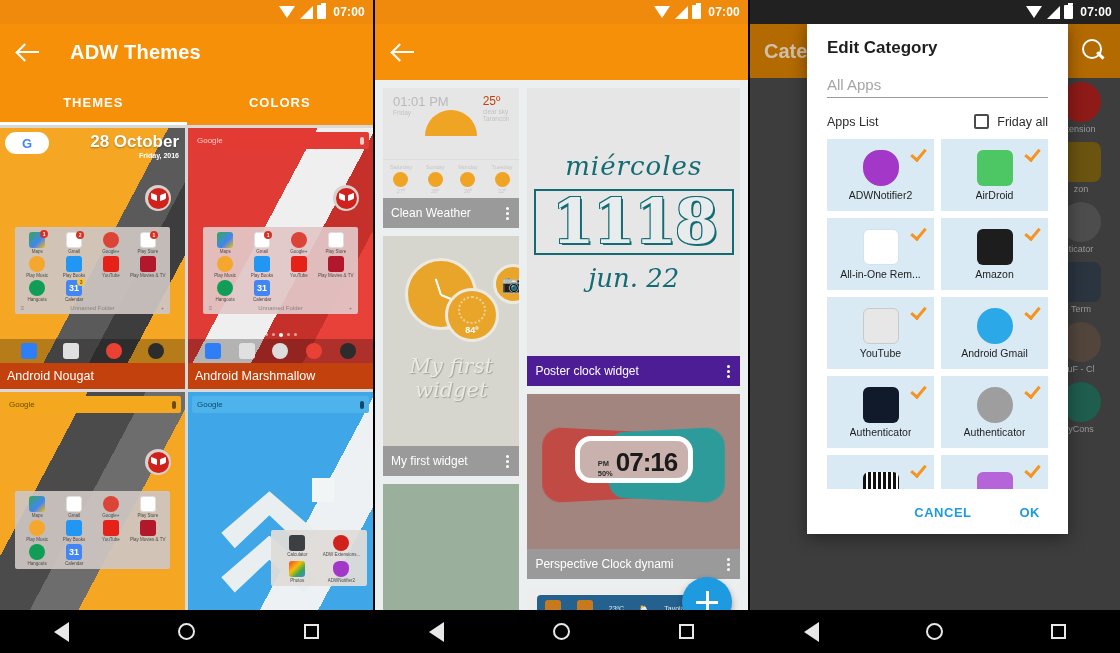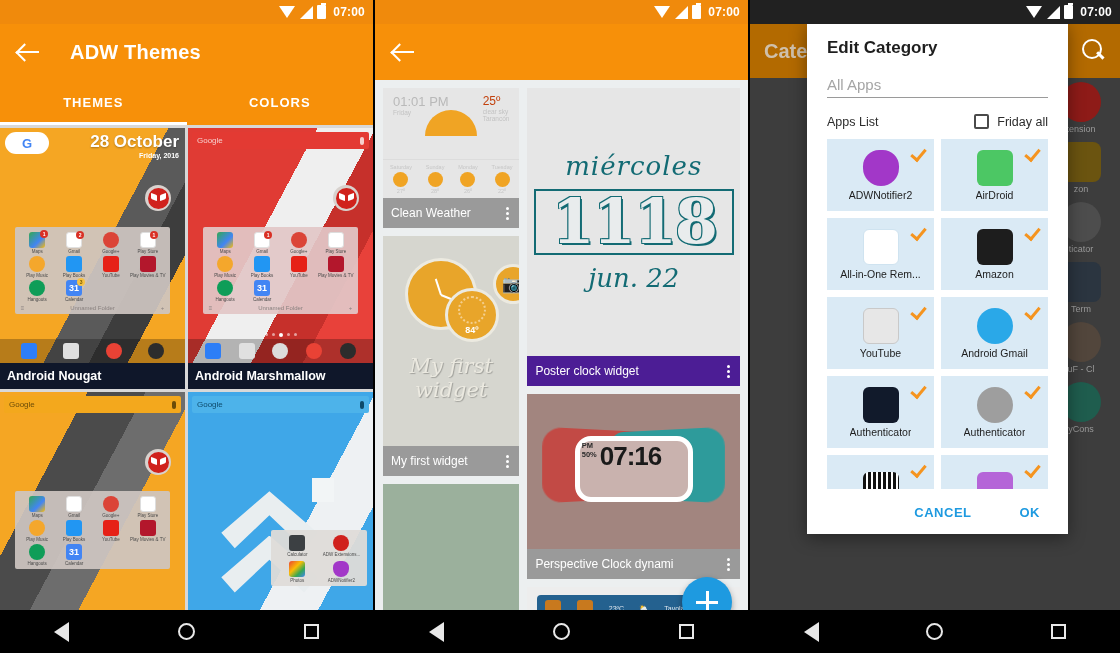--- a/index.html
+++ b/index.html
@@ -73,21 +73,21 @@
   
   .theme-grid {
     display: grid; grid-template-columns: 1fr 1fr;
     gap: 3px; padding: 3px 0 0 0; background: #d8d8d8;
     height: 528px; overflow: hidden;
   }
   .theme-card { position: relative; overflow: hidden; background: #fff; }
   .theme-prev { position: absolute; inset: 0; overflow: hidden; }
   .theme-label {
     position: absolute; left: 0; right: 0; bottom: 0; height: 26px;
-    background: #0f172a; color: #fff; font-size: 12.5px; font-weight: bold;
+    background: #c2410c; color: #fff; font-size: 12.5px; font-weight: normal;
     display: flex; align-items: center; padding-left: 7px;
   }
   
   .wp { position: absolute; inset: 0; }
   .wp-nougat { background:
       linear-gradient(118deg, #f5a623 0 52%, #5a5a5a 52% 66%, #3d3d3d 66% 78%, #f5a623 78% 100%); }
   .wp-marsh { background:
       linear-gradient(118deg, #e03b34 0 40%, #efefef 40% 58%, #c6302b 58% 74%, #e8413a 74% 100%); }
   .wp-lolli { background:
       linear-gradient(118deg, #f5a623 0 27%, #4b4b4b 27% 45%, #6d6d6d 45% 60%, #f5a623 60% 100%); }
@@ -259,22 +259,22 @@
   .persp-l {
     position: absolute; left: 18px; top: 36px; width: 120px; height: 70px;
     border-radius: 18px; background: #c24a45; transform: perspective(200px) rotateY(16deg);
   }
   .persp-r {
     position: absolute; right: 18px; top: 36px; width: 120px; height: 70px;
     border-radius: 18px; background: #2e9b9b; transform: perspective(200px) rotateY(-16deg);
   }
   .persp-c {
     position: absolute; left: 50%; top: 42px; transform: translateX(-50%);
-    width: 118px; height: 66px; border-radius: 16px; background: #c9b2ae;
-    border: 5px solid #fff; display: flex; align-items: flex-start; padding-left: 2px; gap: 3px;
+    width: 118px; height: 47px; border-radius: 16px; background: #c9b2ae;
+    border: 5px solid #fff; display: flex; align-items: flex-end; padding-left: 18px; gap: 3px;
   }
   .persp-meta { font-size: 7.5px; font-weight: bold; color: #2a2a2a; line-height: 1.25; }
   .persp-time { font-size: 26px; font-weight: bold; color: #1a1a1a; letter-spacing: -1px; }
   .green-card { height: 130px; background: #9bb09c; }
   .partial-card { height: 120px; background: #ededed; position: relative; overflow: hidden; }
   .blue-strip {
     height: 26px; background: #24618f; border-radius: 4px; margin: 8px 10px 0;
     display: flex; align-items: center; justify-content: space-around;
     color: #dde6ee; font-size: 7px;
   }

